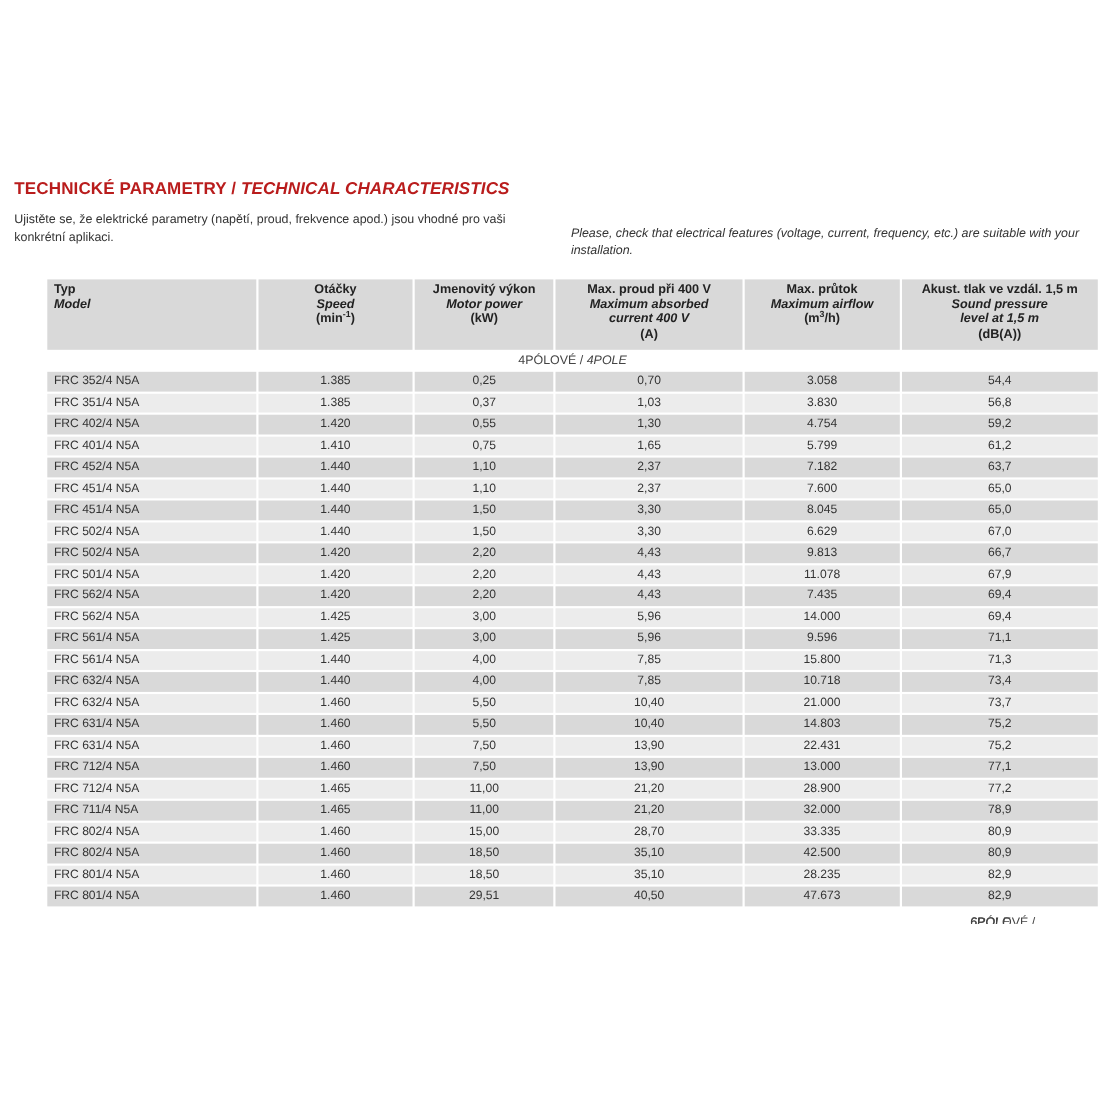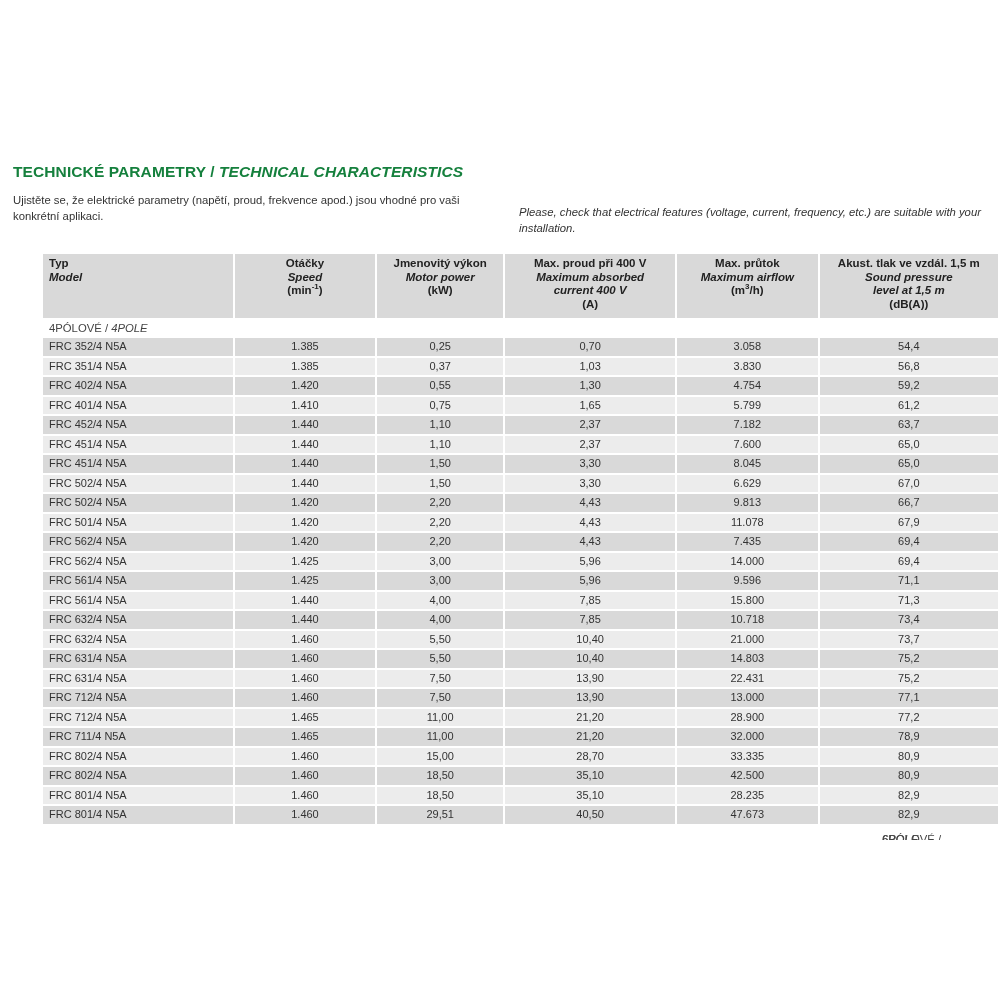--- a/index.html
+++ b/index.html
@@ -2,21 +2,21 @@
 <html><head>
   <meta charset="utf-8">
   <style>
     html, body { margin: 0; padding: 0; background: #ffffff; }
     body {
       width: 1000px; height: 1000px; position: relative; overflow: hidden;
       font-family: "Liberation Sans", sans-serif; color: #222222;
     }
     .title {
       position: absolute; left: 13px; top: 163px;
-      font-size: 15.5px; font-weight: bold; color: #15803d; letter-spacing: 0.1px;
+      font-size: 15.5px; font-weight: bold; color: #b91c1c; letter-spacing: 0.1px;
       white-space: nowrap;
     }
     .title .it { font-style: italic; }
     .intro {
       position: absolute; top: 192px; font-size: 11.3px; line-height: 16px; color: #333333;
     }
     .intro.cz { left: 13px; width: 480px; }
     .intro.en { left: 519px; width: 470px; font-style: italic; margin-top: 12px; }
 
     table.spec {
@@ -43,21 +43,21 @@
 
     table.spec td {
       height: 17.5px; padding: 0 6px; line-height: 17.5px; text-align: center;
       white-space: nowrap;
     }
     table.spec td.model { text-align: left; padding-left: 6px; }
     table.spec tr.dark td { background: #d9d9d9; }
     table.spec tr.light td { background: #ececec; }
     table.spec tr.section td {
       background: #ffffff; height: 16px; line-height: 16px; font-size: 11.3px; color: #444444;
-      text-align: left;
+      text-align: center;
     }
     .section .it { font-style: italic; }
     .cutoff {
       position: absolute; left: 0; top: 827px; width: 1000px; height: 13px; overflow: hidden;
     }
     .cutoff span {
       position: absolute; left: 441px; top: 3px; font-size: 11.3px; color: #444444; white-space: nowrap;
     }
     .cutoff .it { font-style: italic; }
   </style>

